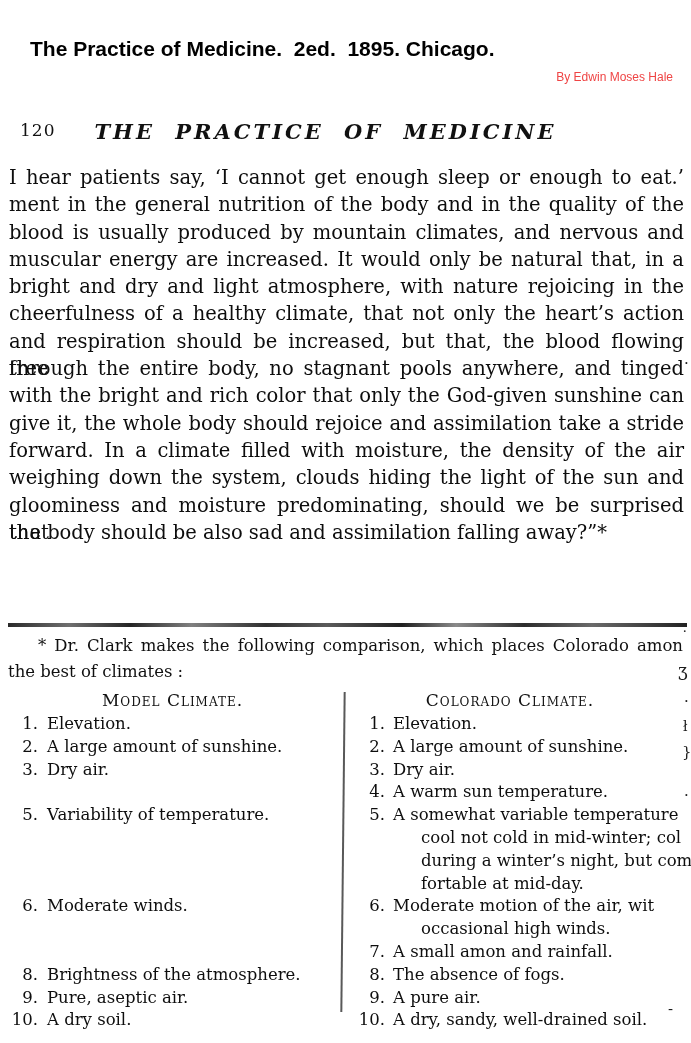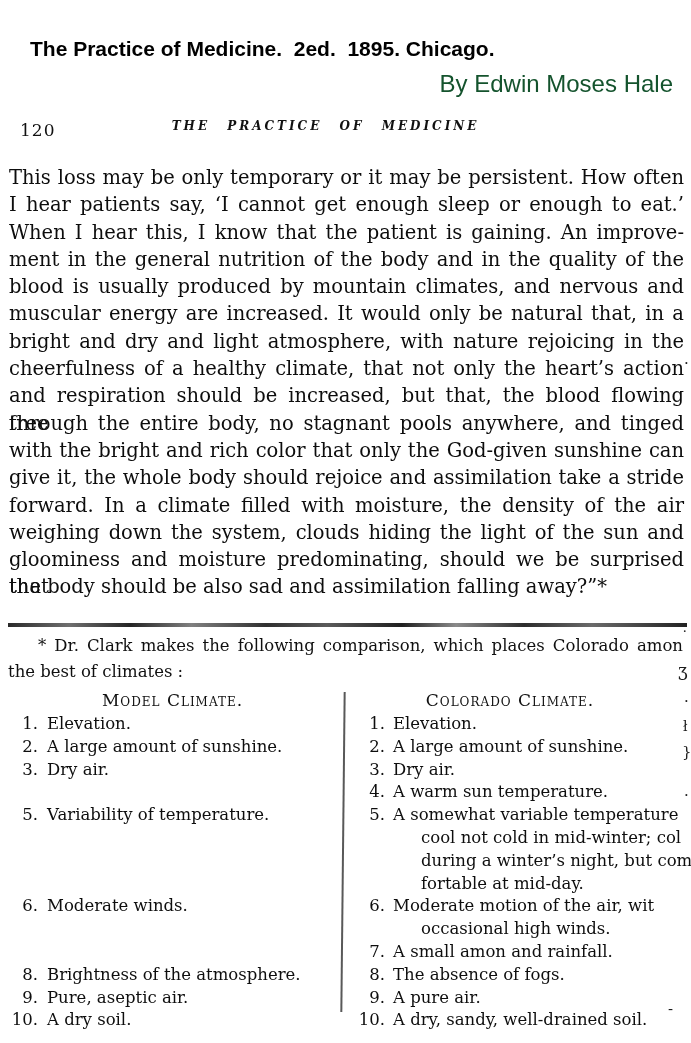--- a/index.html
+++ b/index.html
@@ -15,32 +15,32 @@
   .annot-title{
     position:absolute;left:30px;top:8px;right:10px;
     font-family:"Liberation Sans", sans-serif;
     font-weight:bold;font-size:21px;color:#000;
     white-space:pre;
     margin-top:29px;
   }
   .annot-byline{
     position:absolute;right:18px;top:70px;
     font-family:"Liberation Sans", sans-serif;
-    font-weight:normal;font-size:24px;color:#14532d;
+    font-weight:normal;font-size:12px;color:#ef4444;
   }
   
   .page-number{
     position:absolute;left:20px;top:120px;
     font-size:17px;letter-spacing:1px;
   }
   .running-head{
     position:absolute;left:60px;right:100px;top:119px;
     text-align:center;
     font-style:italic;font-weight:bold;
-    font-size:12px;letter-spacing:3px;word-spacing:10px;
+    font-size:21px;letter-spacing:3px;word-spacing:10px;
     white-space:pre;
   }
   
   .body-text{
     position:absolute;left:9px;right:7px;top:164px;
     font-size:19.5px;line-height:27.3px;
     color:#0d0d0d;
   }
   .body-line{
     text-align:justify;
@@ -103,27 +103,21 @@
 <div id="page">
 
   <div class="annot-title">The Practice of Medicine.  2ed.  1895. Chicago.</div>
   <div class="annot-byline">By Edwin Moses Hale</div>
 
   <div class="page-number">120</div>
   <div class="running-head">THE PRACTICE OF MEDICINE</div>
 
   <div class="body-text">
     <div class="body-line">
-        <span>This loss may be only temporary or it may be persistent.  How often</span>
-      </div>
-    <div class="body-line">
         <span>I hear patients say, ‘I cannot get enough sleep or enough to eat.’</span>
-      </div>
-    <div class="body-line">
-        <span>When I hear this, I know that the patient is gaining.  An improve-</span>
       </div>
     <div class="body-line">
         <span>ment in the general nutrition of the body and in the quality of the</span>
       </div>
     <div class="body-line">
         <span>blood is usually produced by mountain climates, and nervous and</span>
       </div>
     <div class="body-line">
         <span>muscular energy are increased.  It would only be natural that, in a</span>
       </div>

